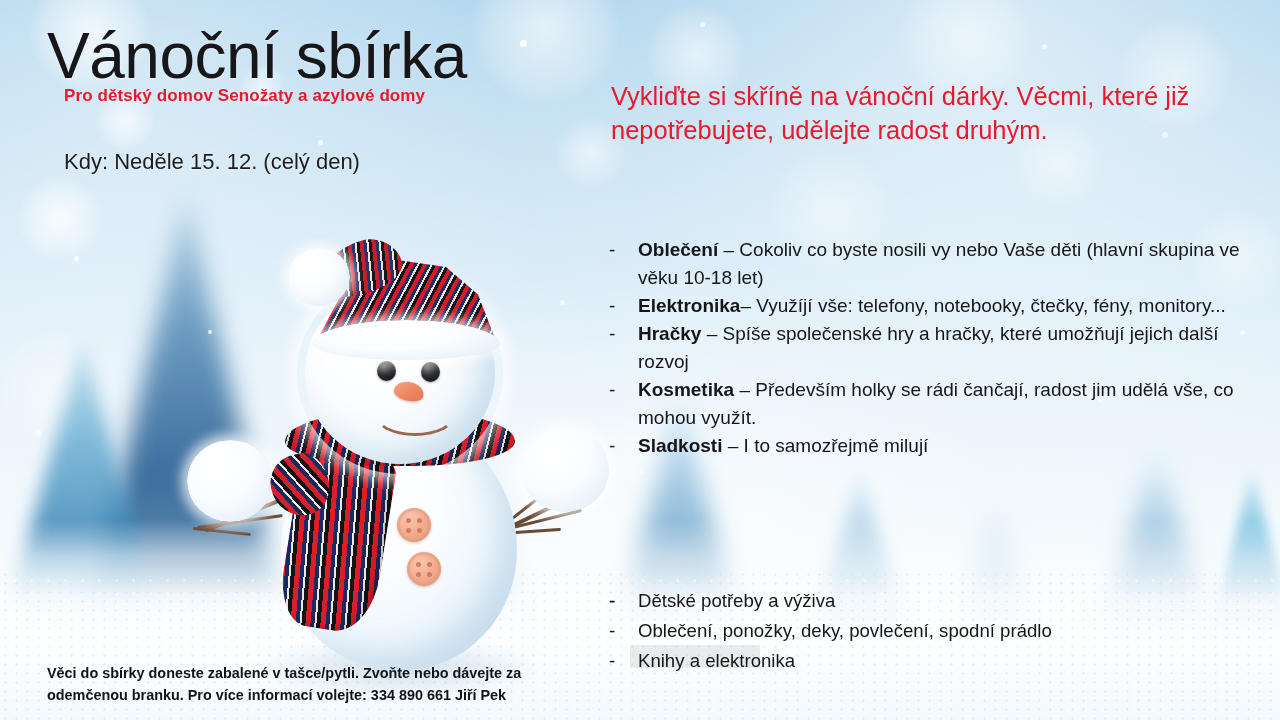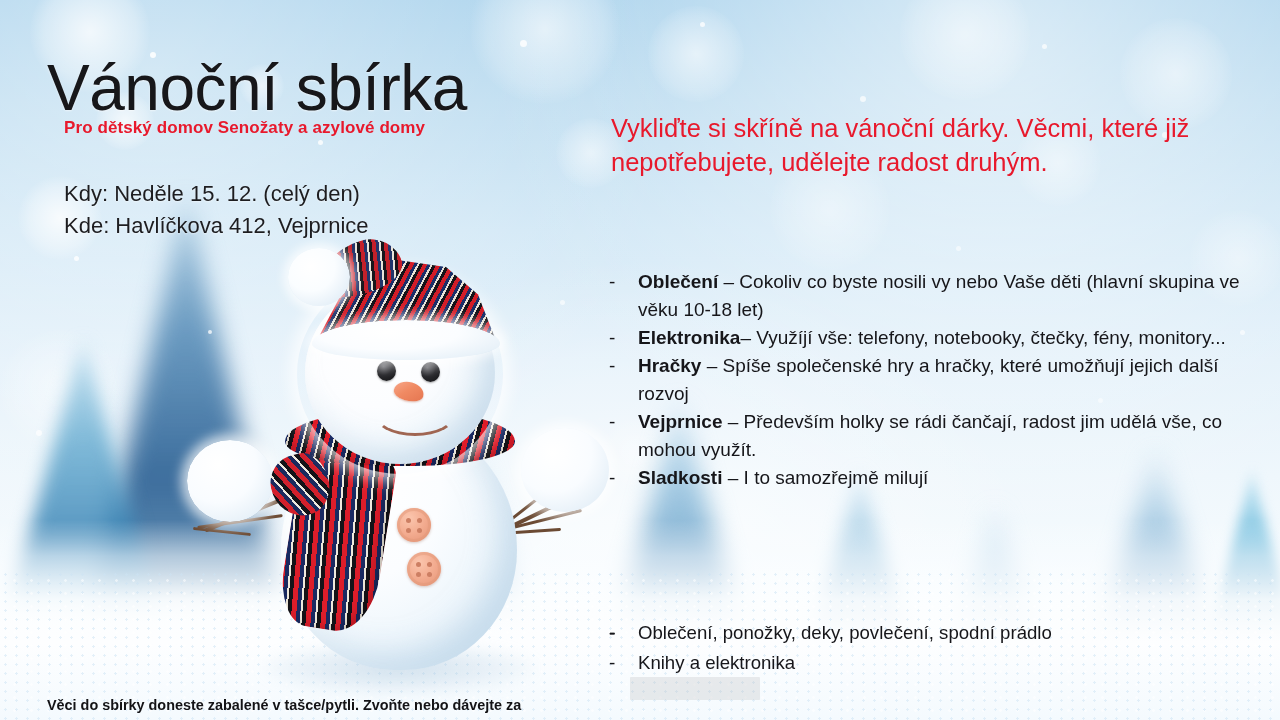--- a/index.html
+++ b/index.html
@@ -217,21 +217,21 @@
     left:78px; top:420px; width:272px; height:52px;
     border-radius:50%;
     background: radial-gradient(ellipse at 50% 50%, rgba(150,185,212,.42) 0%, rgba(170,200,222,.2) 52%, rgba(255,255,255,0) 78%);
     filter: blur(7px);
   }
 
   
   .flake { position:absolute; border-radius:50%; background:#ffffff; pointer-events:none; }
 
   
-  .content { position:absolute; inset:0;margin-top:32px; }
+  .content { position:absolute; inset:0; }
 
   .title {
     position:absolute; left:47px; top:24px;
     font-size:64px; line-height:1.02;
     font-weight:400;
     color:#17171a;
     letter-spacing:-0.5px;
     white-space:nowrap;
     text-shadow: 0 1px 2px rgba(255,255,255,.55);
   }
@@ -243,21 +243,21 @@
     letter-spacing:.1px;
   }
 
   .when-where {
     position:absolute; left:64px; top:146px;
     font-size:22px; line-height:1.45;
     color:#1d1d20;
     white-space:nowrap;
     text-shadow:0 1px 2px rgba(255,255,255,.5);
   }
-  .when-where div { white-space:nowrap; }
+  .when-where div { white-space:nowrap;text-align:center; }
 
   .footer {
     position:absolute; left:47px; top:663px;
     width:540px;
     font-size:14.4px; line-height:1.5;
     font-weight:700;
     color:#131316;
   }
 
   .headline {
@@ -419,24 +419,23 @@
   <div class="flake" style="left:640px; top:470px; width:4px; height:4px; opacity:.5;"></div>
   <div class="flake" style="left:1098px;top:398px; width:5px; height:5px; opacity:.5;"></div>
 
   <div class="content">
 
     <h1 class="title">Vánoční sbírka</h1>
     <div class="subtitle">Pro dětský domov Senožaty a azylové domy</div>
 
     <div class="when-where">
       <div>Kdy: Neděle 15. 12. (celý den)</div>
-      <div>Kde: Havlíčkova 412, Vejprnice</div>
-    </div>
-
-    <div class="footer">Věci do sbírky doneste zabalené v tašce/pytli. Zvoňte nebo dávejte za odemčenou branku. Pro více informací volejte: 658 890 661 Jiří Pek</div>
+    </div>
+
+    <div class="footer">Věci do sbírky doneste zabalené v tašce/pytli. Zvoňte nebo dávejte za odemčenou branku. Pro více informací volejte: 334 890 661 Jiří Pek</div>
 
     <div class="headline">Vykliďte si skříně na vánoční dárky. Věcmi, které již nepotřebujete, udělejte radost druhým.</div>
 
 
     <div class="hl"></div>
 
     <div class="list primary">
       <div class="li">
         <span class="dash">-</span>
         <b>Oblečení</b><span> – Cokoliv co byste nosili vy nebo Vaše děti (hlavní skupina ve věku 10-18 let)</span>
@@ -444,35 +443,36 @@
       <div class="li">
         <span class="dash">-</span>
         <b>Elektronika</b><span>– Využíjí vše:  telefony, notebooky, čtečky, fény, monitory...</span>
       </div>
       <div class="li">
         <span class="dash">-</span>
         <b>Hračky</b><span> – Spíše společenské hry a hračky, které umožňují jejich další rozvoj</span>
       </div>
       <div class="li">
         <span class="dash">-</span>
-        <b>Vejprnice</b><span> – Především holky se rádi čančají, radost jim udělá vše, co mohou využít.</span>
+        <b>Kosmetika</b><span> – Především holky se rádi čančají, radost jim udělá vše, co mohou využít.</span>
       </div>
       <div class="li">
         <span class="dash">-</span>
         <b>Sladkosti</b><span> – I to samozřejmě milují</span>
       </div>
     </div>
 
 
     <div class="list secondary">
       <div class="li">
         <span class="dash">-</span>
       </div>
       <div class="li">
         <span class="dash">-</span>
+        <span>Dětské potřeby a výživa</span>
       </div>
       <div class="li">
         <span class="dash">-</span>
         <span>Oblečení, ponožky, deky, povlečení, spodní prádlo</span>
       </div>
       <div class="li">
         <span class="dash">-</span>
         <span>Knihy a elektronika</span>
       </div>
     </div>

